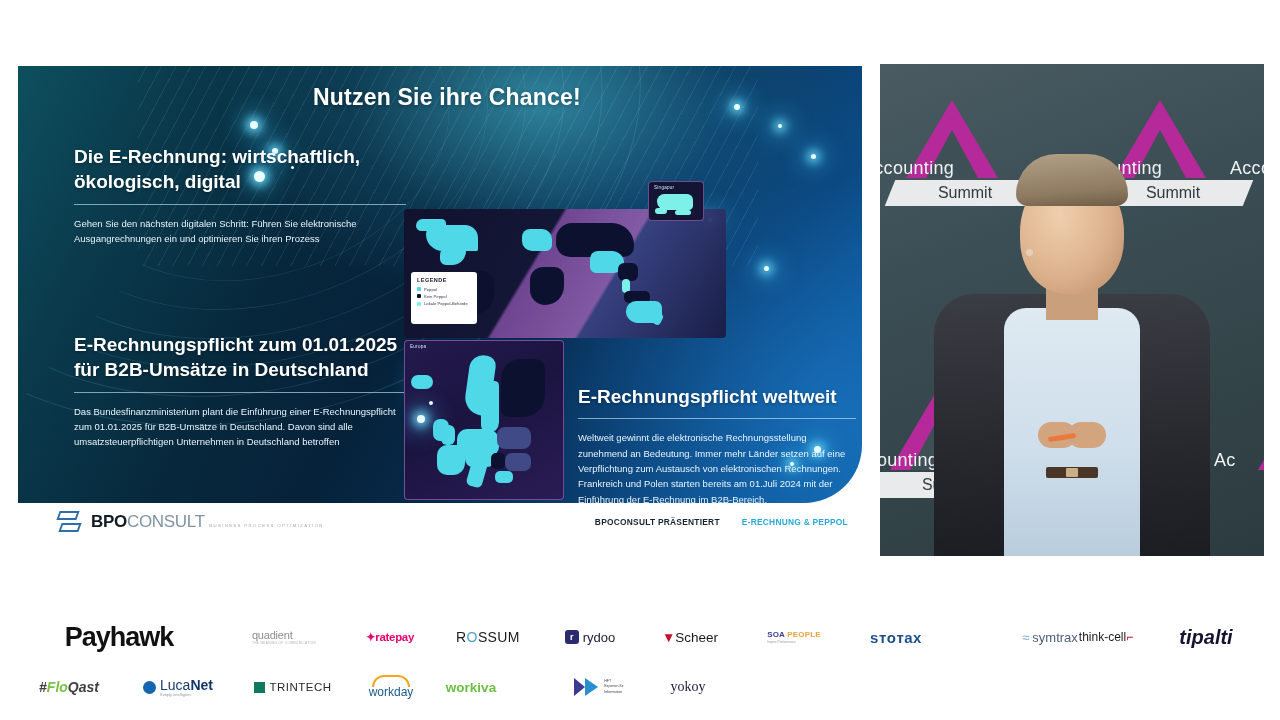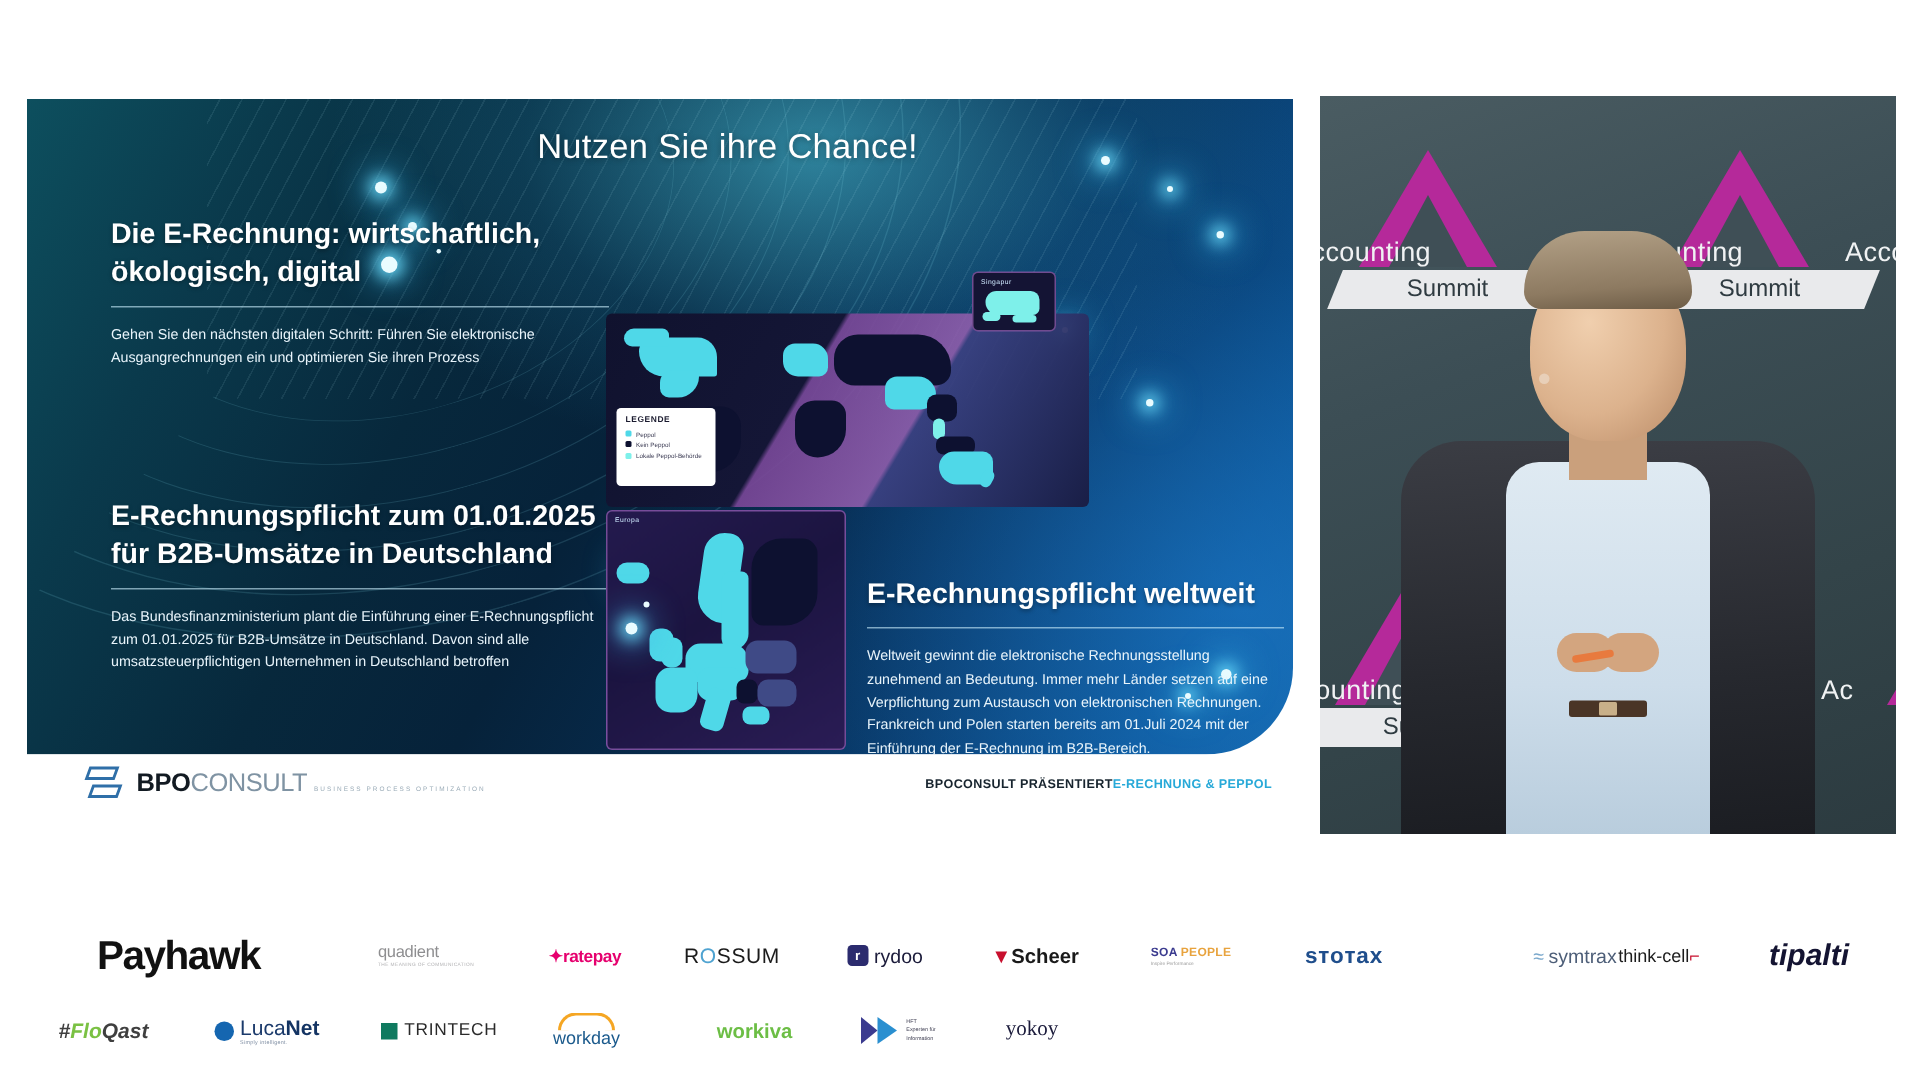--- a/index.html
+++ b/index.html
@@ -49,21 +49,21 @@
     opacity: .85;
   }
 
   
   .dot { position: absolute; border-radius: 50%; background: #eafcff; }
   .dot.g { box-shadow: 0 0 10px 4px rgba(110,225,255,0.85), 0 0 22px 10px rgba(60,180,230,0.40); }
 
   
   .slide-title {
     position: absolute; left: 264px; top: 18px; width: 330px;
-    text-align: right; color: #fff; font-size: 23px; font-weight: normal;
+    text-align: center; color: #fff; font-size: 23px; font-weight: bold;
     letter-spacing: .2px; text-shadow: 0 1px 4px rgba(0,0,0,.35);
   }
 
   .blk { position: absolute; color: #fff; }
   .blk h2 {
     font-size: 19px; font-weight: bold; line-height: 1.33;
     text-shadow: 0 1px 3px rgba(0,0,0,.35);
   }
   .rule { height: 1px; background: rgba(200,235,250,0.62); margin: 9px 0 11px 0; }
   .blk p { font-size: 9.5px; line-height: 1.62; color: #e8f4fb; font-weight: 500; }
@@ -119,21 +119,21 @@
   .bpo-mark { width: 26px; height: 26px; position: relative; }
   .bpo-mark span {
     position: absolute; display: block; border: 2px solid #2f6fa8; background: transparent;
   }
   .bpo-mark .s1 { left: 0; top: 2px;  width: 20px; height: 9px; transform: skewX(-20deg); }
   .bpo-mark .s2 { left: 2px; top: 14px; width: 20px; height: 9px; transform: skewX(-20deg); }
   .bpo-text .t1 { font-size: 17px; letter-spacing: -.3px; line-height: 1; }
   .bpo-text .t1 b { color: #121a22; font-weight: bold; }
   .bpo-text .t1 i { color: #7f93a3; font-style: normal; font-weight: 500; }
   .bpo-text .t2 { font-size: 4.3px; color: #9bacb8; letter-spacing: 1.35px; margin-top: 2px; }
-  .foot-right { position: absolute; right: 14px; top: 14px; display: flex; align-items: center; }
+  .foot-right { position: absolute; right: 14px; top: 14px; display: flex; align-items: center; gap: 22px; }
   .foot-right .f1 { font-size: 8.4px; font-weight: bold; color: #17242e; letter-spacing: .25px; }
   .foot-right .f2 { font-size: 8.4px; font-weight: bold; color: #27a9d8; letter-spacing: .25px; }
 
   
   #video {
     position: absolute; left: 880px; top: 64px; width: 384px; height: 492px;
     overflow: hidden; background: #3e4f55;
   }
   .stage-bg {
     position: absolute; inset: 0;
@@ -221,21 +221,21 @@
   .lg-quadient { font-size: 11px; color: #8e8e90; letter-spacing: -.2px; }
   .lg-quadient .sub { display:block; font-size: 3.2px; letter-spacing: .3px; color:#b3b3b5; }
   .lg-ratepay { font-size: 11.5px; font-weight: bold; color: #e6006e; letter-spacing: -.3px; }
   .lg-rossum { font-size: 14px; color: #1b1b1b; letter-spacing: .4px; }
   .lg-rossum .o { color: #4fa3d1; }
   .lg-rydoo { font-size: 13px; color: #1b1b3a; }
   .rydoo-mark {
     width: 14px; height: 14px; border-radius: 3px; background: #2b2b6e;
     color: #fff; font-size: 9px; font-weight: bold; display:flex; align-items:center; justify-content:center;
   }
-  .lg-scheer { font-size: 13.5px; font-weight: bold; color: #1a1a1a; }
+  .lg-scheer { font-size: 13.5px; font-weight: normal; color: #1a1a1a; }
   .lg-scheer .m { color: #c8102e; }
   .lg-soa { display:flex; flex-direction:column; align-items:flex-start; }
   .lg-soa .top { font-size: 8px; font-weight: bold; color: #3b3b8f; letter-spacing: .2px; }
   .lg-soa .top em { font-style: normal; color: #e8a33d; }
   .lg-soa .sub { font-size: 3.2px; color: #9b9b9b; margin-top: 1px; }
   .lg-stotax { font-size: 15px; font-weight: bold; color: #1f4e8c; letter-spacing: .5px; }
   .lg-symtrax { font-size: 13px; color: #4d5e78; }
   .lg-symtrax .w { color: #7aa8cc; margin-right: 3px; }
   .lg-thinkcell { font-size: 12px; color: #1c1c1c; }
   .lg-thinkcell .r { color: #c8102e; font-weight: bold; }
@@ -531,21 +531,21 @@
         </span>
       </div>
 
       <div class="logo-cell" style="left:342px;width:98px;">
         <span class="lg-workday">
           <span class="arc"></span>
           <span>workday</span>
         </span>
       </div>
 
-      <div class="logo-cell" style="left:455px;width:96px;">
+      <div class="logo-cell" style="left:423px;width:96px;">
         <span class="lg-workiva">workiva</span>
       </div>
 
       <div class="logo-cell" style="left:540px;width:118px;">
         <span class="lg-hft">
           <span class="hft-mark">
               <span class="a"></span>
               <span class="b"></span>
             </span>
           <span class="txt">

